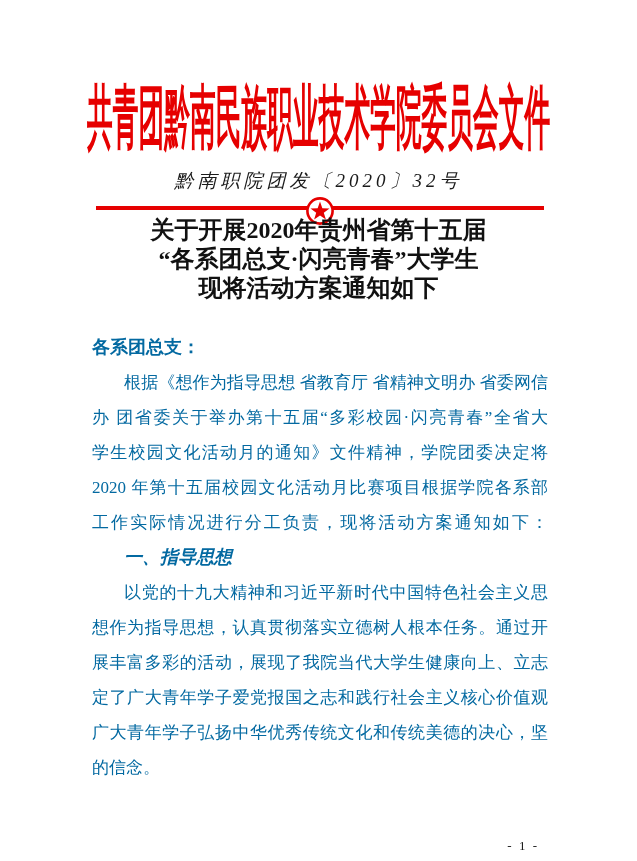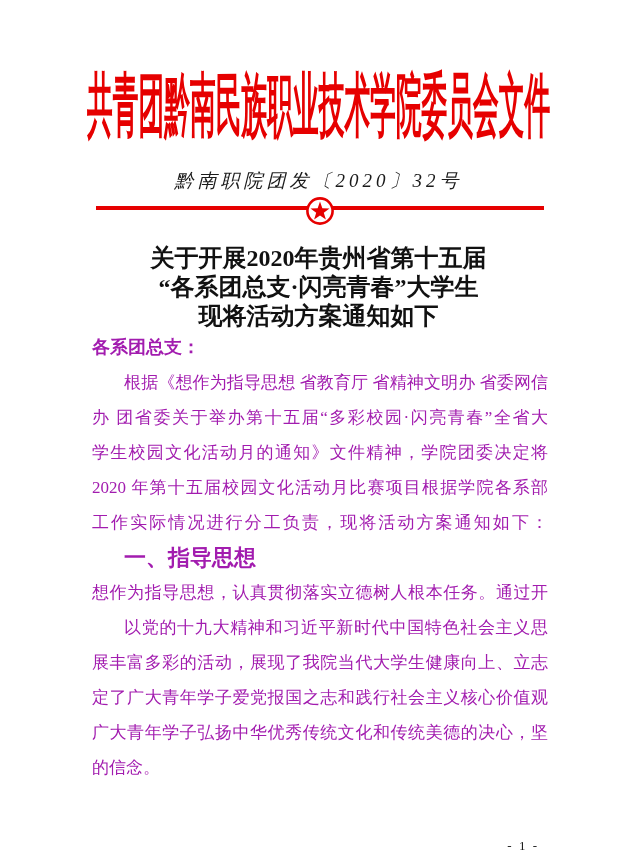--- a/index.html
+++ b/index.html
@@ -12,21 +12,21 @@
   .page {
     position: relative;
     width: 637px;
     height: 861px;
     background: #ffffff;
     overflow: hidden;
   }
   
   .red-header {
     position: absolute;
-    top: 72px;
+    top: 84px;
     left: 50%;
     transform: translateX(-50%);
     width: 464px;
     height: 74px;
     overflow: visible;
   }
   .red-header-inner {
     font-size: 44px;
     line-height: 44px;
     font-weight: bold;
@@ -57,36 +57,36 @@
   }
   .separator .star-wrap {
     position: absolute;
     left: calc(50% - 15px);
     top: -10px;
     width: 30px;
     height: 30px;
   }
   .doc-title {
     position: absolute;
-    top: 244px;
+    top: 216px;
     left: 0;
     width: 100%;
     text-align: center;
     font-weight: bold;
     font-size: 24px;
     line-height: 29px;
     color: #111111;
   }
   .body-text {
     position: absolute;
     top: 330px;
     left: 92px;
     width: 456px;
     font-size: 17px;
-    color: #a21caf;
+    color: #0369a1;
   }
   .line {
     height: 35px;
     line-height: 35px;
     white-space: normal;
   }
   .just {
     text-align: justify;
     text-align-last: justify;
     text-justify: inter-character;
@@ -95,22 +95,23 @@
     text-indent: 32px;
   }
   .salutation {
     font-weight: bold;
     font-family: "Liberation Sans", sans-serif;
     font-size: 18px;
   }
   .section-heading {
     font-weight: bold;
     font-family: "Liberation Sans", sans-serif;
-    font-size: 22px;
+    font-size: 18px;
     text-indent: 32px;
+    font-style: italic;
   }
   .page-number {
     position: absolute;
     right: 98px;
     bottom: 8px;
     font-size: 13px;
     line-height: 14px;
     letter-spacing: 2px;
     color: #1a1a1a;
   }
@@ -145,22 +146,22 @@
     <div class="line salutation">各系团总支：</div>
 
     <div class="line just indent">根据《想作为指导思想 省教育厅 省精神文明办 省委网信</div>
     <div class="line just">办 团省委关于举办第十五届“多彩校园·闪亮青春”全省大</div>
     <div class="line just">学生校园文化活动月的通知》文件精神，学院团委决定将</div>
     <div class="line just">2020 年第十五届校园文化活动月比赛项目根据学院各系部</div>
     <div class="line just">工作实际情况进行分工负责，现将活动方案通知如下：</div>
 
     <div class="line section-heading">一、指导思想</div>
 
+    <div class="line just indent">以党的十九大精神和习近平新时代中国特色社会主义思</div>
     <div class="line just">想作为指导思想，认真贯彻落实立德树人根本任务。通过开</div>
-    <div class="line just indent">以党的十九大精神和习近平新时代中国特色社会主义思</div>
     <div class="line just">展丰富多彩的活动，展现了我院当代大学生健康向上、立志</div>
     <div class="line just">定了广大青年学子爱党报国之志和践行社会主义核心价值观</div>
     <div class="line just">广大青年学子弘扬中华优秀传统文化和传统美德的决心，坚</div>
     <div class="line">的信念。</div>
   </div>
 
   <div class="page-number">- 1 -</div>
 
 </div>
 

